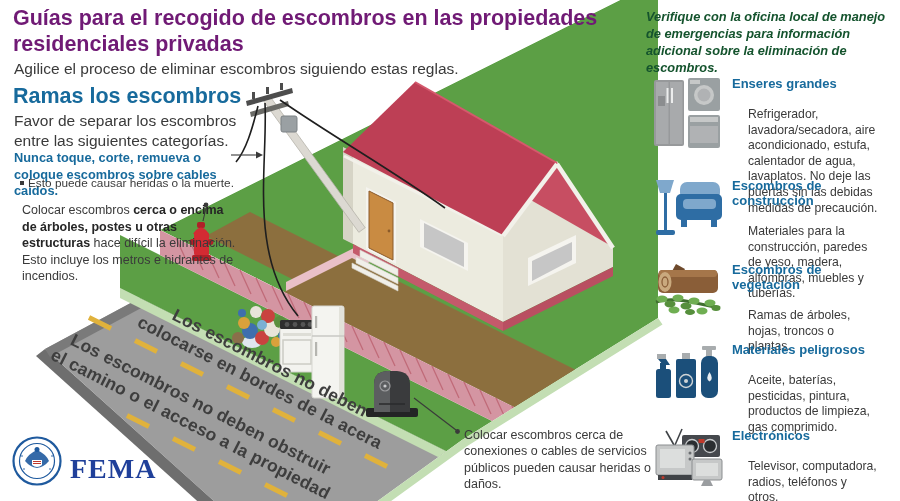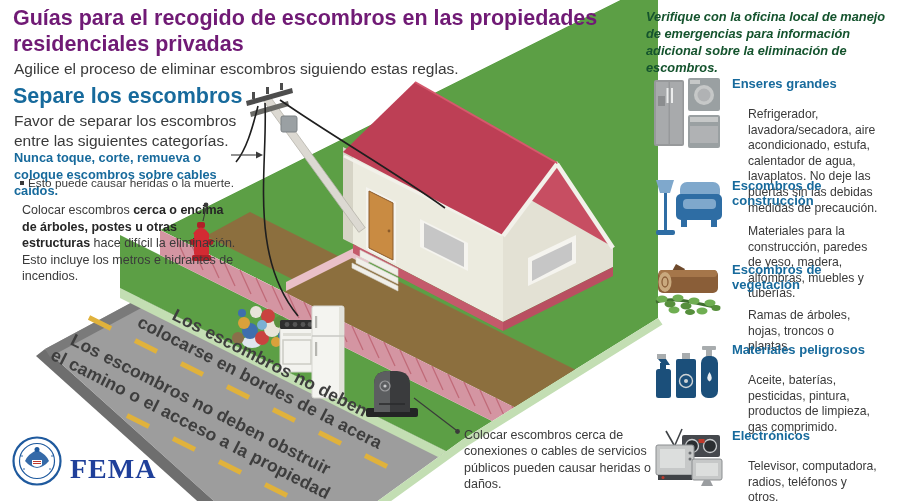--- a/index.html
+++ b/index.html
@@ -199,21 +199,21 @@
     <div>colocarse en bordes de la acera</div>
   </div>
   <div class="road-label" id="road-label-obstruct">
     <div>Los escombros no deben obstruir</div>
     <div>el camino o el acceso a la propiedad</div>
   </div>
 
   <div class="abs" id="title">Guías para el recogido de escombros en las propiedades residenciales privadas</div>
   <div class="abs" id="subtitle">Agilice el proceso de eliminar escombros siguiendo estas reglas.</div>
   <div class="abs" id="note">Verifique con la oficina local de manejo de emergencias para información adicional sobre la eliminación de escombros.</div>
-  <div class="abs" id="sep-heading">Separe los escombros</div>
+  <div class="abs" id="sep-heading">Ramas los escombros</div>
   <div class="abs" id="sep-body">Favor de separar los escombros entre las siguientes categorías.</div>
   <div class="abs" id="warn">Nunca toque, corte, remueva o coloque escombros sobre cables caídos.</div>
   <div class="abs" id="warn-bullet"><span class="sq"></span><span>Esto puede causar heridas o la muerte.</span></div>
   <div class="abs" id="near"><span>Colocar escombros </span><b>cerca o encima de árboles, postes u otras estructuras</b><span> hace difícil la eliminación. Esto incluye los metros e hidrantes de incendios.</span></div>
   <div class="abs" id="util-note">Colocar escombros cerca de conexiones o cables de servicios públicos pueden causar heridas o daños.</div>
 
   <div class="abs" id="fema">
     <svg width="50" height="50" viewBox="0 0 50 50">
       <circle cx="25" cy="25" r="23.5" fill="#fff" stroke="#1f5a9e" stroke-width="2.2"></circle>
       <circle cx="25" cy="25" r="17.5" fill="#fff" stroke="#1f5a9e" stroke-width="1.2"></circle>

